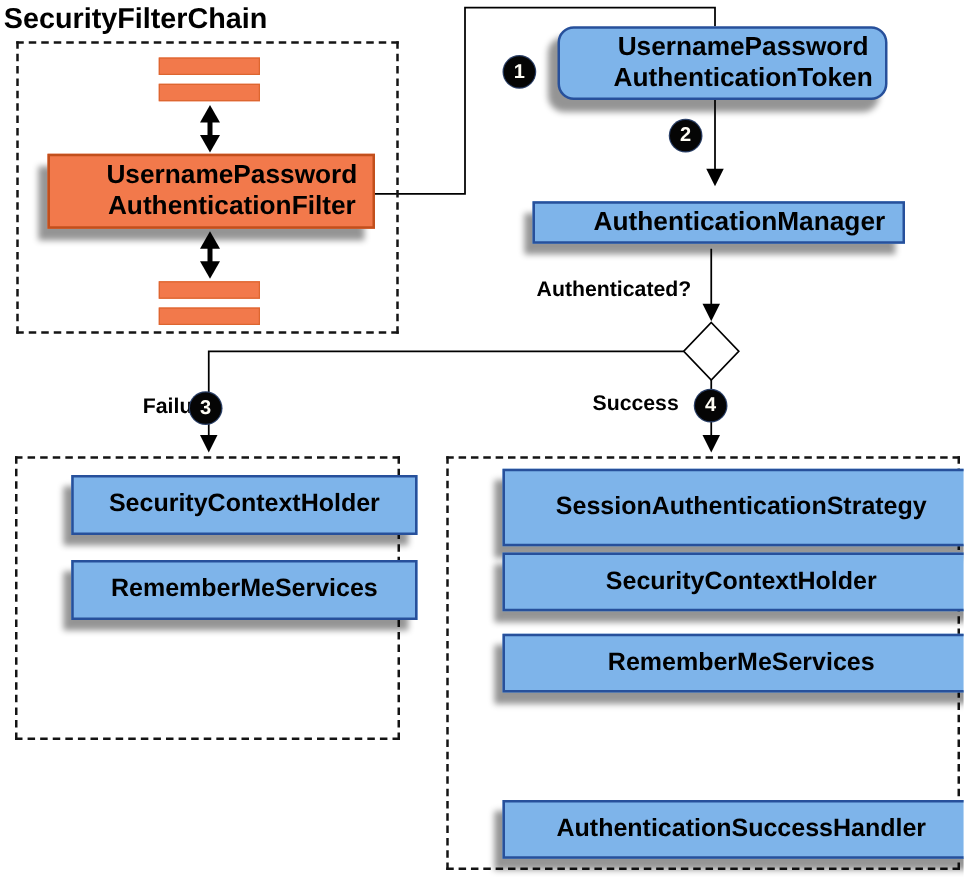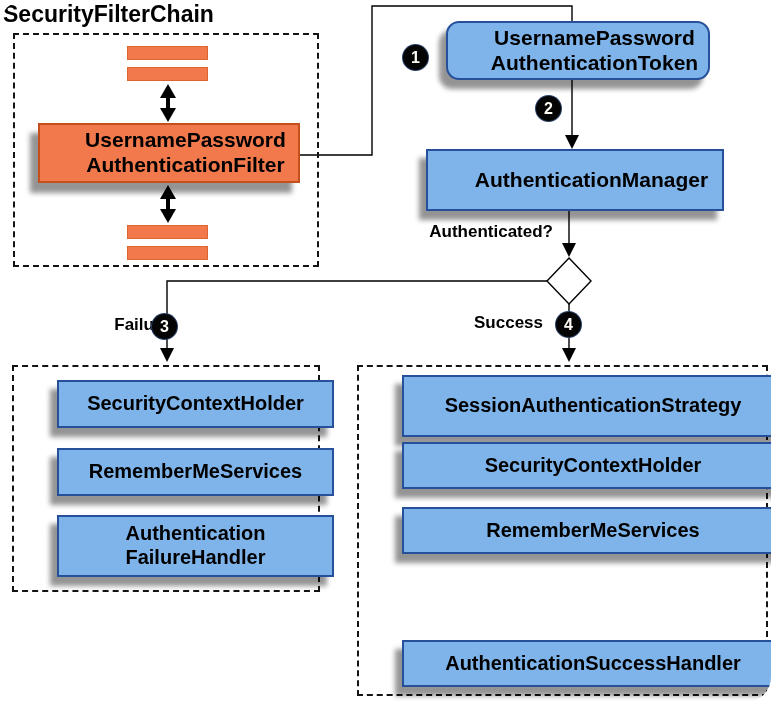--- a/index.html
+++ b/index.html
@@ -1,20 +1,19 @@
 <!DOCTYPE html>
 <html><head>
 <meta charset="utf-8">
 <style>
   html,body { margin:0; padding:0; background:#fff; }
   #canvas {
     position:relative; width:771px; height:702px; background:#ffffff;
     font-family:"Liberation Sans","DejaVu Sans",sans-serif; color:#000;
     overflow:hidden;
-    border-radius:25px;
   }
   svg.wires { position:absolute; left:0; top:0; width:771px; height:702px; }
   .title {
     position:absolute; left:3px; top:1px; font-size:23px; font-weight:bold;
     letter-spacing:0px;
   }
   .dashed { position:absolute; border:2px dashed #141414; box-sizing:border-box; background:transparent; }
   .box {
     position:absolute; box-sizing:border-box; display:flex; align-items:center;
     justify-content:center; text-align:center; font-weight:bold;
@@ -86,35 +85,33 @@
 
   <div class="box orange fs21" style="left:38px; top:123px; width:262px; height:60px;">UsernamePassword
 AuthenticationFilter</div>
 
   <div class="box blue rounded fs21" style="left:446px; top:21px; width:264px; height:59px;">UsernamePassword
 AuthenticationToken</div>
   <div class="badge" style="left:403px; top:45px;">1</div>
 
   <div class="badge" style="left:536px; top:96px;">2</div>
 
-  <div class="box blue fs21" style="left:426px; top:149px; width:298px; height:62px;">AuthenticationManager</div>
+  <div class="box blue fs21" style="left:426px; top:161px; width:298px; height:34px;">AuthenticationManager</div>
 
   <div class="lbl" style="right:218px; top:222px;">Authenticated?</div>
 
   <div class="lbl" style="right:601px; top:315px;">Failure</div>
   <div class="badge" style="left:152px; top:314px;">3</div>
 
   <div class="lbl" style="right:228px; top:313px;">Success</div>
   <div class="badge" style="left:556px; top:312px;">4</div>
 
   <div class="dashed" style="left:12px; top:365px; width:308px; height:227px;"></div>
   <div class="box blue fs20" style="left:30px; top:380px; width:277px; height:48px;">SecurityContextHolder</div>
   <div class="box blue fs20" style="left:30px; top:448px; width:277px; height:48px;">RememberMeServices</div>
-  <div class="box blue fs20" style="left:30px; top:515px; width:277px; height:62px;">Authentication
-FailureHandler</div>
 
   <div class="dashed" style="left:357px; top:365px; width:411px; height:331px;"></div>
   <div class="box blue fs20" style="left:375px; top:375px; width:382px; height:62px;">SessionAuthenticationStrategy</div>
   <div class="box blue fs20" style="left:375px; top:442px; width:382px; height:47px;">SecurityContextHolder</div>
   <div class="box blue fs20" style="left:375px; top:507px; width:382px; height:47px;">RememberMeServices</div>
   <div class="box blue fs20" style="left:375px; top:640px; width:382px; height:47px;">AuthenticationSuccessHandler</div>
 
 </div>
 
 </body></html>

